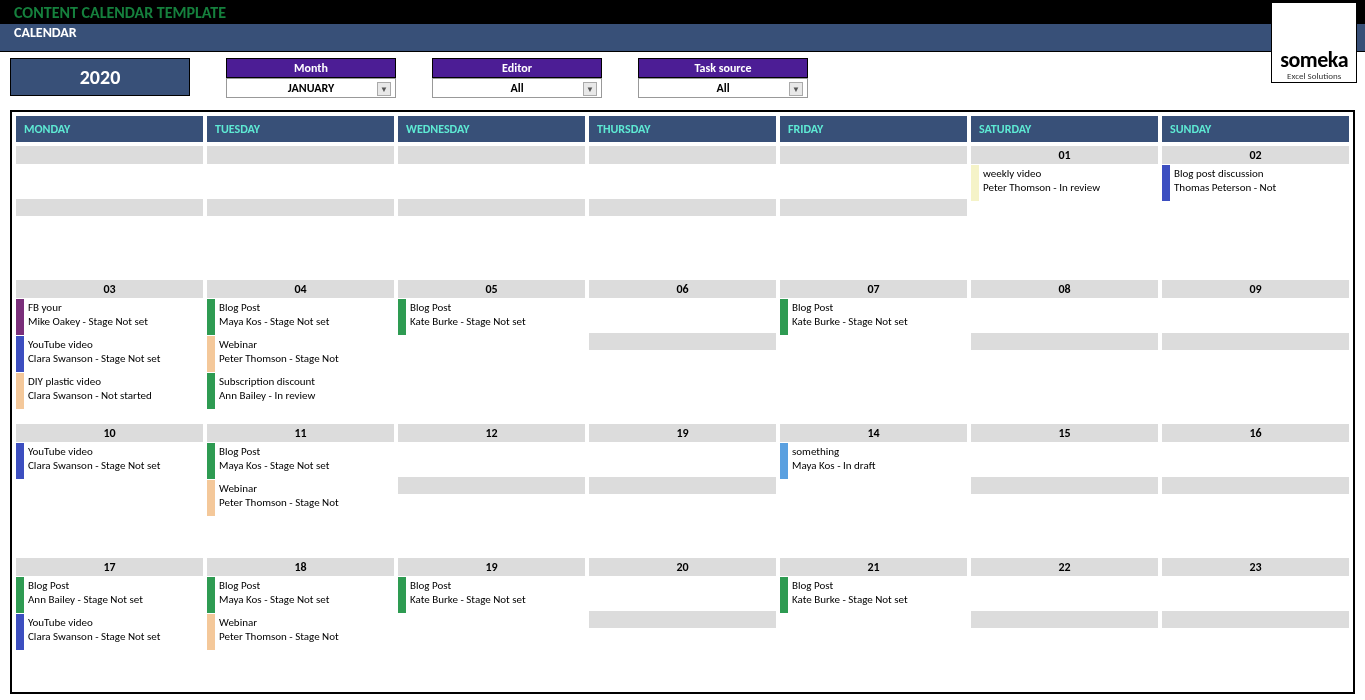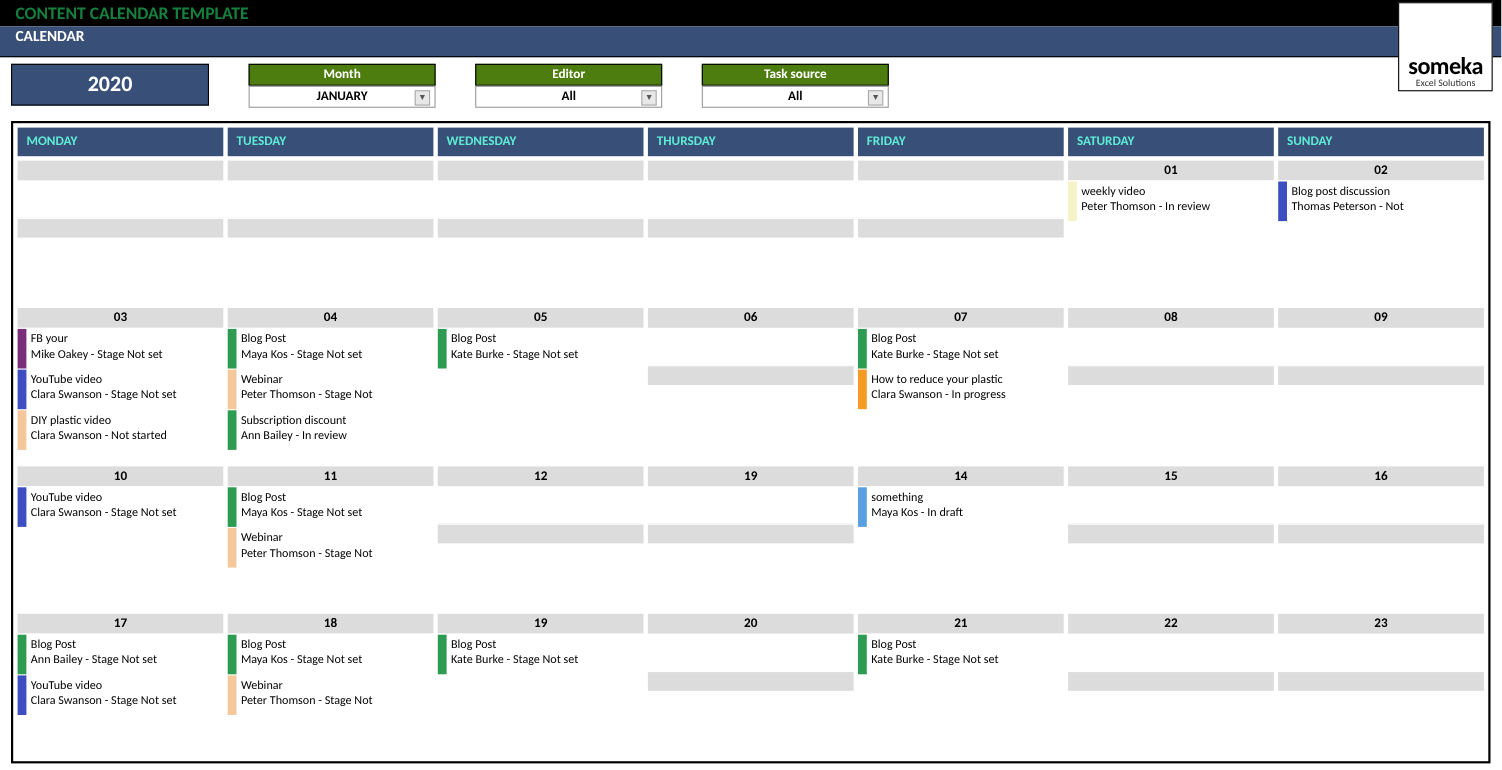--- a/index.html
+++ b/index.html
@@ -10,21 +10,21 @@
   .logo { position: absolute; top: 2px; right: 8px; background: #fff; border: 1px solid #000; padding: 2px 8px; text-align: center; line-height: 1; z-index: 10;}
   .logo-brand { font-size: 22px; font-weight: bold; color: #000; letter-spacing: -0.5px; margin-top: 44px;}
   .logo-sub { font-size: 9px; color: #333; }
   
   .subbar { background: #385078; height: 28px; display: flex; padding: 0 14px; border-bottom: 1px solid #000; }
   .subbar-title { color: #fff; font-weight: bold; font-size: 14px; }
   
   .filters { display: flex; gap: 6px; padding: 6px 10px; align-items: flex-start; }
   .yearbox { width: 180px; height: 38px; background: #385078; color: #fff; font-size: 20px; font-weight: bold; display:flex; align-items:center; justify-content:center; border:1px solid #000;}
   .filter-col { display:flex; flex-direction:column; margin-left: 30px; }
-  .filter-head { background:#4d7c0f; color:#fff; text-align:center; font-weight:bold; font-size:12px; padding:2px 16px; width:170px; border:1px solid #000;}
+  .filter-head { background:#4c1d95; color:#fff; text-align:center; font-weight:bold; font-size:12px; padding:2px 16px; width:170px; border:1px solid #000;}
   .filter-sel { background:#fff; border:1px solid #999; width:170px; height:20px; display:flex; align-items:center; justify-content:center; position:relative; font-weight:bold; font-size:12px;}
   .filter-sel .arrow { position:absolute; right:4px; top:3px; width:14px; height:14px; background:#e8e8e8; border:1px solid #aaa; display:flex; align-items:center; justify-content:center; font-size:8px; color:#555;}
   
   .calendar { border:2px solid #000; margin: 6px 10px; padding: 4px; }
   .dayheads { display:grid; grid-template-columns: repeat(7, 1fr); gap:4px; }
   .dayhead { background:#385078; color:#5eead4; font-weight:bold; padding:6px 8px; font-size:12px;}
   
   .weekrow { display:grid; grid-template-columns: repeat(7, 1fr); gap:4px; margin-top:4px; }
   .daycell { min-height: 130px; }
   .daynum { background:#dcdcdc; text-align:center; font-weight:bold; font-size:12px; padding:2px 0;}
@@ -213,27 +213,20 @@
         </div>
         <div class="daycell">
           <div class="daynum">07</div>
           <div class="task">
             <div class="task-stripe" style="background: rgb(46, 155, 82);"></div>
             <div class="task-body body-area">
               <div class="task-title">Blog Post</div>
               <div class="task-meta">Kate Burke - Stage Not set</div>
             </div>
           </div>
-          <div class="task">
-            <div class="task-stripe" style="background: rgb(245, 154, 35);"></div>
-            <div class="task-body body-area">
-              <div class="task-title">How to reduce your plastic</div>
-              <div class="task-meta">Clara Swanson - In progress</div>
-            </div>
-          </div>
           <div class="body-area" style="min-height: 36px;"></div>
         </div>
         <div class="daycell">
           <div class="daynum">08</div>
           <div style="height: 34px;"></div>
           <div class="empty-slot"></div>
           <div style="height: 70px;"></div>
         </div>
         <div class="daycell">
           <div class="daynum">09</div>

